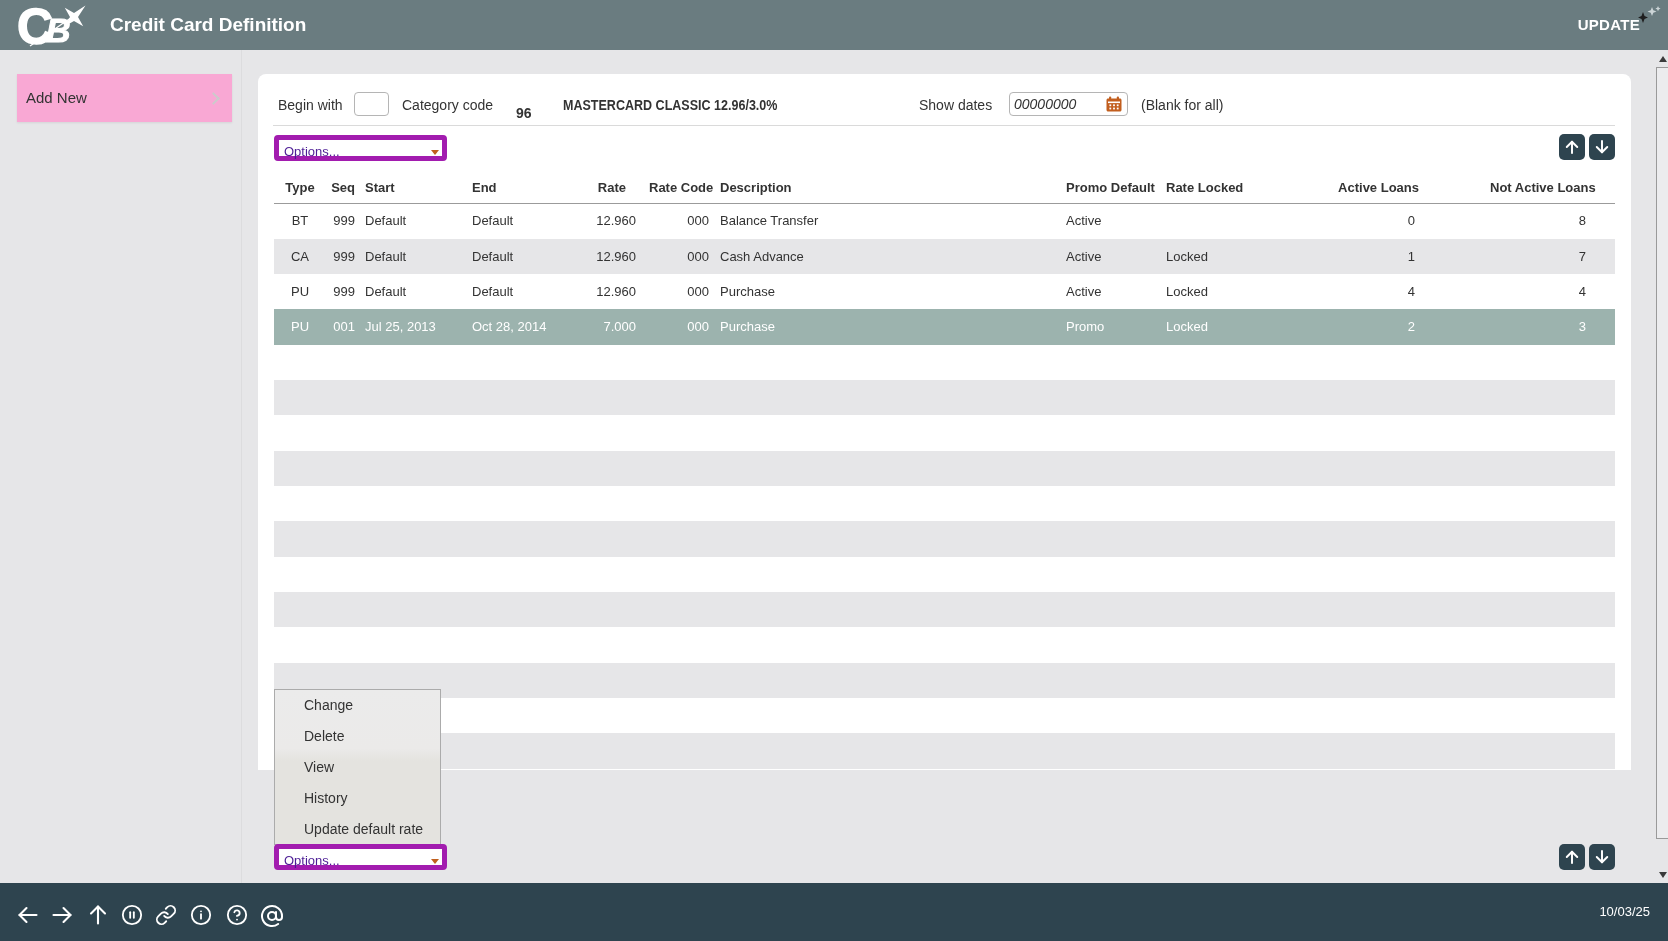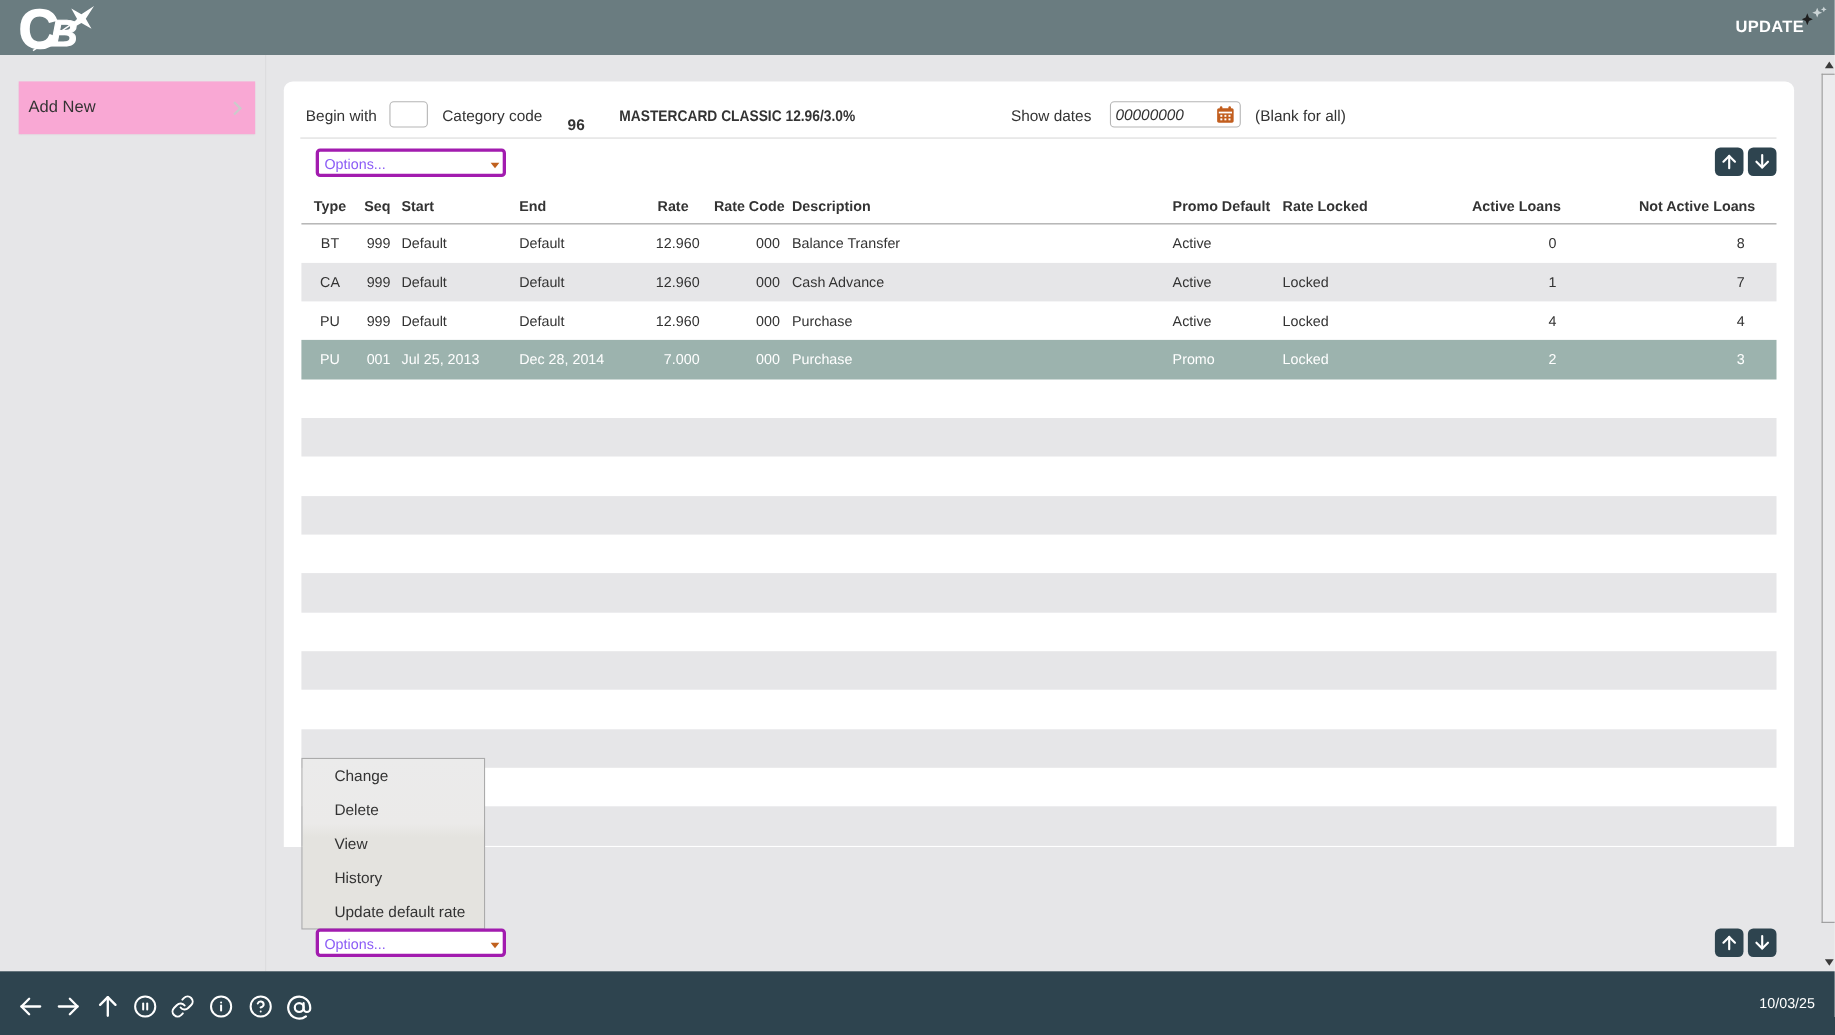--- a/index.html
+++ b/index.html
@@ -11,21 +11,21 @@
   .spark { position:absolute; }
   #sidebar-line { position:absolute; left:241px; top:50px; width:1px; height:833px; background:#dcdcde; }
   #addnew { position:absolute; left:17px; top:74px; width:215px; height:48px; background:#f9a8d4; box-shadow:0 1px 2px rgba(0,0,0,0.08); }
   #addnew .lbl { position:absolute; left:9px; top:0; height:48px; line-height:48px; font-size:15px; color:#333; }
   #addnew .chev { position:absolute; right:14px; top:20px; width:9px; height:9px; border-top:2px solid #cbcbcb; border-right:2px solid #cbcbcb; transform:rotate(45deg); }
   #panel { position:absolute; left:258px; top:74px; width:1373px; height:696px; background:#fff; border-radius:8px 8px 0 0; }
   .abs { position:absolute; }
   .formrow { font-size:14px; color:#333; }
   .inp { position:absolute; background:#fff; border:1px solid #b5b5b5; border-radius:4px; }
   #sepline { position:absolute; left:15px; top:51px; width:1342px; height:1px; background:#dadada; }
-  .optbox { position:absolute; left:16px; width:173px; height:26px; background:#fff; border:3px solid #a21caf; border-radius:4px; font-size:13px; color:#8b5cf6; line-height:24px; padding-left:5px;margin-left:13px; }
+  .optbox { position:absolute; left:16px; width:173px; height:26px; background:#fff; border:5px solid #a21caf; border-radius:4px; font-size:13px; color:#4c1d95; line-height:24px; padding-left:5px; }
   .optbox .tri { position:absolute; right:3px; top:10px; width:0; height:0; border-left:4.5px solid transparent; border-right:4.5px solid transparent; border-top:5.5px solid #c0601e; }
   .navbtn { position:absolute; width:26px; height:26px; background:#2e444f; border-radius:5px; }
   .navbtn svg { position:absolute; left:4px; top:4px; }
   
   #thead { position:absolute; left:16px; top:99px; width:1341px; height:30px; font-weight:bold; font-size:13px; color:#333; }
   #headline { position:absolute; left:16px; top:129px; width:1341px; height:1px; background:#9b9b9b; }
   .row { position:absolute; left:16px; width:1341px; height:36px; line-height:35px; font-size:13px; }
   .cell { position:absolute; top:0; height:100%; white-space:nowrap; }
   .c1 { left:0; width:52px; text-align:center; }
   .c2 { left:48px; width:33px; text-align:right; }
@@ -54,20 +54,21 @@
 </style>
 </head>
 <body>
 <div id="topbar">
   <svg width="76" height="48" viewBox="0 0 76 48" style="position:absolute;left:16px;top:0px">
     <text x="1" y="44" fill="#fff" stroke="#fff" stroke-width="1.4" font-family="Liberation Sans" font-size="50" font-weight="bold">C</text>
     <text x="30" y="42" fill="#fff" stroke="#fff" stroke-width="1" font-family="Liberation Sans" font-size="34" font-weight="bold" font-style="italic">B</text>
     <polygon fill="#fff" points="48.8,7.8 58,13 69.5,5.5 62,17 67.2,26.2 58,21 48.8,26.2 54,17"></polygon>
     <line x1="14" y1="46" x2="62" y2="13" stroke="#fff" stroke-width="1.3"></line>
   </svg>
+  <div id="title">Credit Card Definition</div>
   <div id="update">UPDATE</div>
 </div>
 <svg class="spark" style="left:1638px;top:6px" width="24" height="20" viewBox="0 0 24 20">
   <polygon fill="#1e1e1e" points="5,6 6.5,10 10,11.5 6.5,13 5,17 3.5,13 0,11.5 3.5,10"></polygon>
   <polygon fill="#ccd5d7" points="14,1 15.3,4.2 18.5,5.5 15.3,6.8 14,10 12.7,6.8 9.5,5.5 12.7,4.2"></polygon>
   <polygon fill="#ccd5d7" points="20,0 20.8,1.8 22.6,2.6 20.8,3.4 20,5.2 19.2,3.4 17.4,2.6 19.2,1.8"></polygon>
 </svg>
 <div id="sidebar-line"></div>
 <div id="addnew">
     <span class="lbl">Add New</span>
@@ -165,21 +166,21 @@
         <div class="cell c7">Purchase</div>
         <div class="cell c8">Active</div>
         <div class="cell c9">Locked</div>
         <div class="cell c10 pr4">4</div>
         <div class="cell c11 pr4">4</div>
       </div>
       <div class="row sel" style="top:235.3px;height:35.3px;line-height:35.3px;">
         <div class="cell c1">PU</div>
         <div class="cell c2">001</div>
         <div class="cell c3">Jul 25, 2013</div>
-        <div class="cell c4">Dec 28, 2014</div>
+        <div class="cell c4">Oct 28, 2014</div>
         <div class="cell c5">7.000</div>
         <div class="cell c6">000</div>
         <div class="cell c7">Purchase</div>
         <div class="cell c8">Promo</div>
         <div class="cell c9">Locked</div>
         <div class="cell c10 pr4">2</div>
         <div class="cell c11 pr4">3</div>
       </div>
       <div class="row" style="top:270.6px;height:35.3px;line-height:35.3px;"></div>
       <div class="row gray" style="top:305.9px;height:35.3px;line-height:35.3px;"></div>

